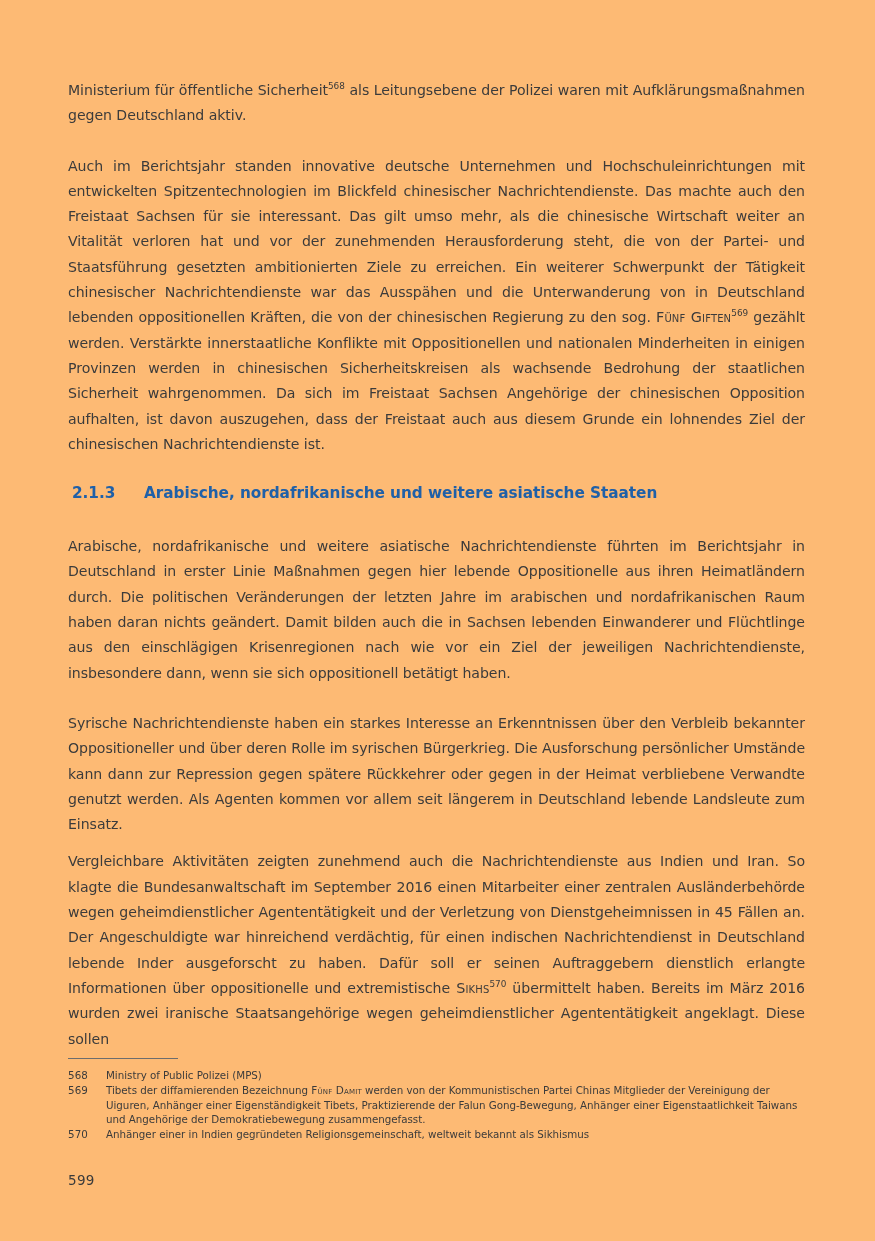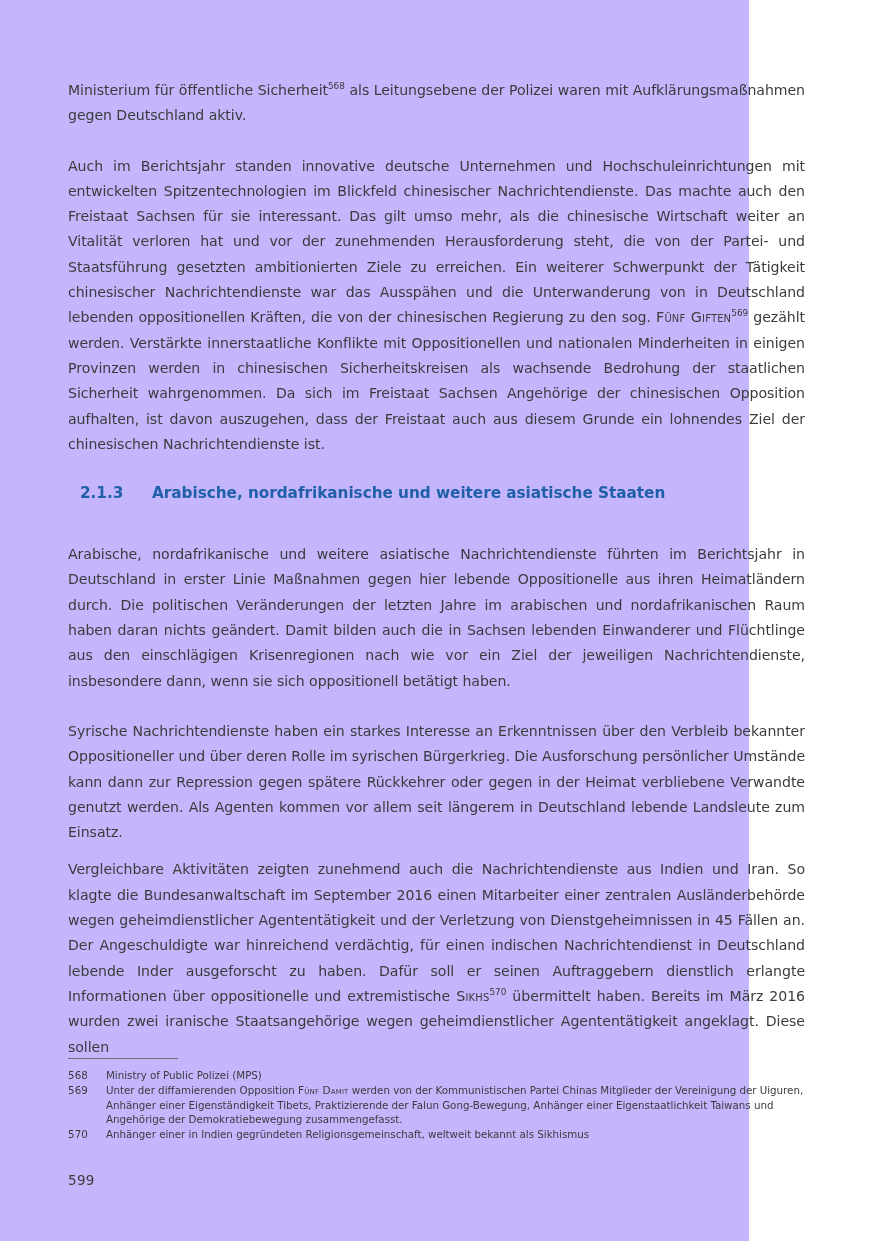--- a/index.html
+++ b/index.html
@@ -11,23 +11,23 @@
     width: 875px;
     height: 1241px;
     position: relative;
     font-family: "DejaVu Sans", "Liberation Sans", sans-serif;
     color: #3b3b3b;
     overflow: hidden;
   }
   .page {
     position: absolute;
     left: 0; top: 0;
-    width: 749px;
+    width: 875px;
     height: 1241px;
-    background: #c4b5fd;
+    background: #fdba74;
   }
   .content {
     position: absolute;
     left: 68px;
     top: 78px;
     width: 737px;
   }
   p.body {
     margin: 0 0 0 0;
     font-size: 14.1px;
@@ -38,21 +38,21 @@
     color: #3b3b3b;
     hyphens: manual;
   }
   p.body.gap-after {
     margin-bottom: 25px;
   }
   p.body.tight-after {
     margin-bottom: 12px;
   }
   h2.section-heading {
-    margin: 12px;
+    margin: 4px;
     font-size: 15.3px;
     font-weight: bold;
     color: #1f60a8;
     line-height: 22px;
     letter-spacing: -0.05px;
   }
   h2.section-heading .num {
     display: inline-block;
     width: 72px;
   }
@@ -130,21 +130,21 @@
   <div class="footnotes">
     <div class="fn-rule"></div>
 
     <div class="fn-row">
       <span class="fn-num">568</span>
       <span class="fn-text">Ministry of Public Polizei (MPS)</span>
     </div>
 
     <div class="fn-row">
       <span class="fn-num">569</span>
-      <span class="fn-text"><span>Unter der diffamierenden Opposition </span><span class="sc">Fünf Damit</span><span> werden von der Kommunistischen Partei Chinas Mitglieder der Vereinigung der Uiguren, Anhänger einer Eigenständigkeit Tibets, Praktizierende der Falun Gong-Bewegung, Anhänger einer Eigenstaatlichkeit Taiwans und Angehörige der Demokratiebewegung zusammengefasst.</span></span>
+      <span class="fn-text"><span>Tibets der diffamierenden Bezeichnung </span><span class="sc">Fünf Damit</span><span> werden von der Kommunistischen Partei Chinas Mitglieder der Vereinigung der Uiguren, Anhänger einer Eigenständigkeit Tibets, Praktizierende der Falun Gong-Bewegung, Anhänger einer Eigenstaatlichkeit Taiwans und Angehörige der Demokratiebewegung zusammengefasst.</span></span>
     </div>
 
     <div class="fn-row">
       <span class="fn-num">570</span>
       <span class="fn-text">Anhänger einer in Indien gegründeten Religionsgemeinschaft, weltweit bekannt als Sikhismus</span>
     </div>
   </div>
 
   <div class="folio">599</div>
 

